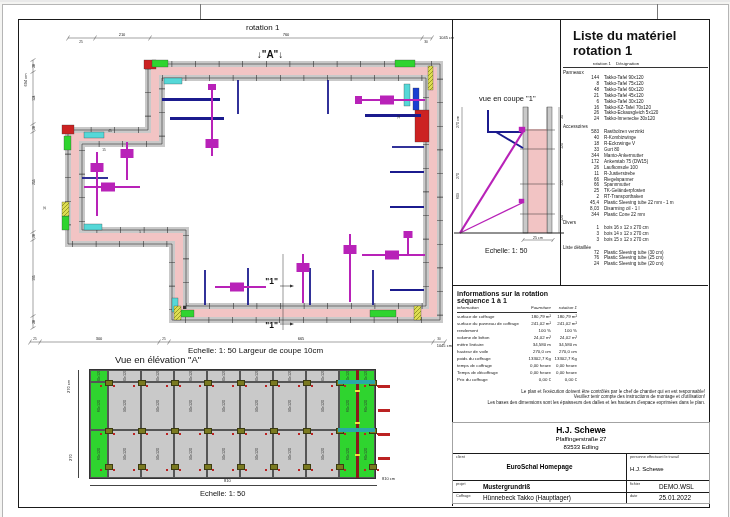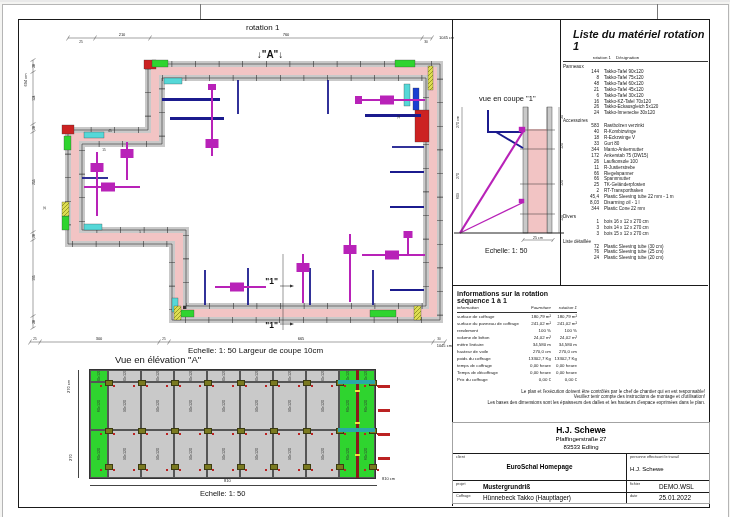--- a/index.html
+++ b/index.html
@@ -4,21 +4,21 @@
 <style>
   html,body{margin:0;padding:0;background:#e9e9e9;font-family:"Liberation Sans",sans-serif;}
   #sheet{position:absolute;left:0;top:2px;width:730px;height:517px;background:#f4f4f2;overflow:hidden;}
   #paper{position:absolute;left:2px;top:2px;width:725px;height:512px;background:#ffffff;border:1px solid #b5b5b5;}
   .abs{position:absolute;}
   .frame{position:absolute;left:18px;top:17px;width:690px;height:487px;border:1.4px solid #1a1a1a;}
   .vline,.hline{position:absolute;background:#1a1a1a;}
   .foldtick{position:absolute;width:1px;height:15px;top:2px;background:#777;}
   
   #mat{position:absolute;left:563px;top:26px;width:145px;}
-  #mat .ml-title{font-size:11px;font-weight:bold;color:#111;margin-left:10px;font-style:italic;}
+  #mat .ml-title{font-size:13px;font-weight:bold;color:#111;margin-left:10px;}
   #mat .ml-head{display:flex;font-size:4.4px;color:#222;margin-top:3px;border-bottom:1px solid #333;padding-bottom:1px;}
   #mat .ml-head .h1{width:48px;text-align:right;}
   #mat .ml-head .h2{margin-left:5px;}
   .ml-sec{font-size:4.6px;color:#222;margin-top:2px;}
   .ml-row{display:flex;font-size:4.6px;color:#222;line-height:5.9px;}
   .ml-qty{width:36px;text-align:right;flex:none;}
   .ml-des{margin-left:5px;white-space:nowrap;}
   
   #info{position:absolute;left:457px;top:288px;width:120px;}
   #info .it-title{font-size:7px;font-weight:bold;color:#111;}

